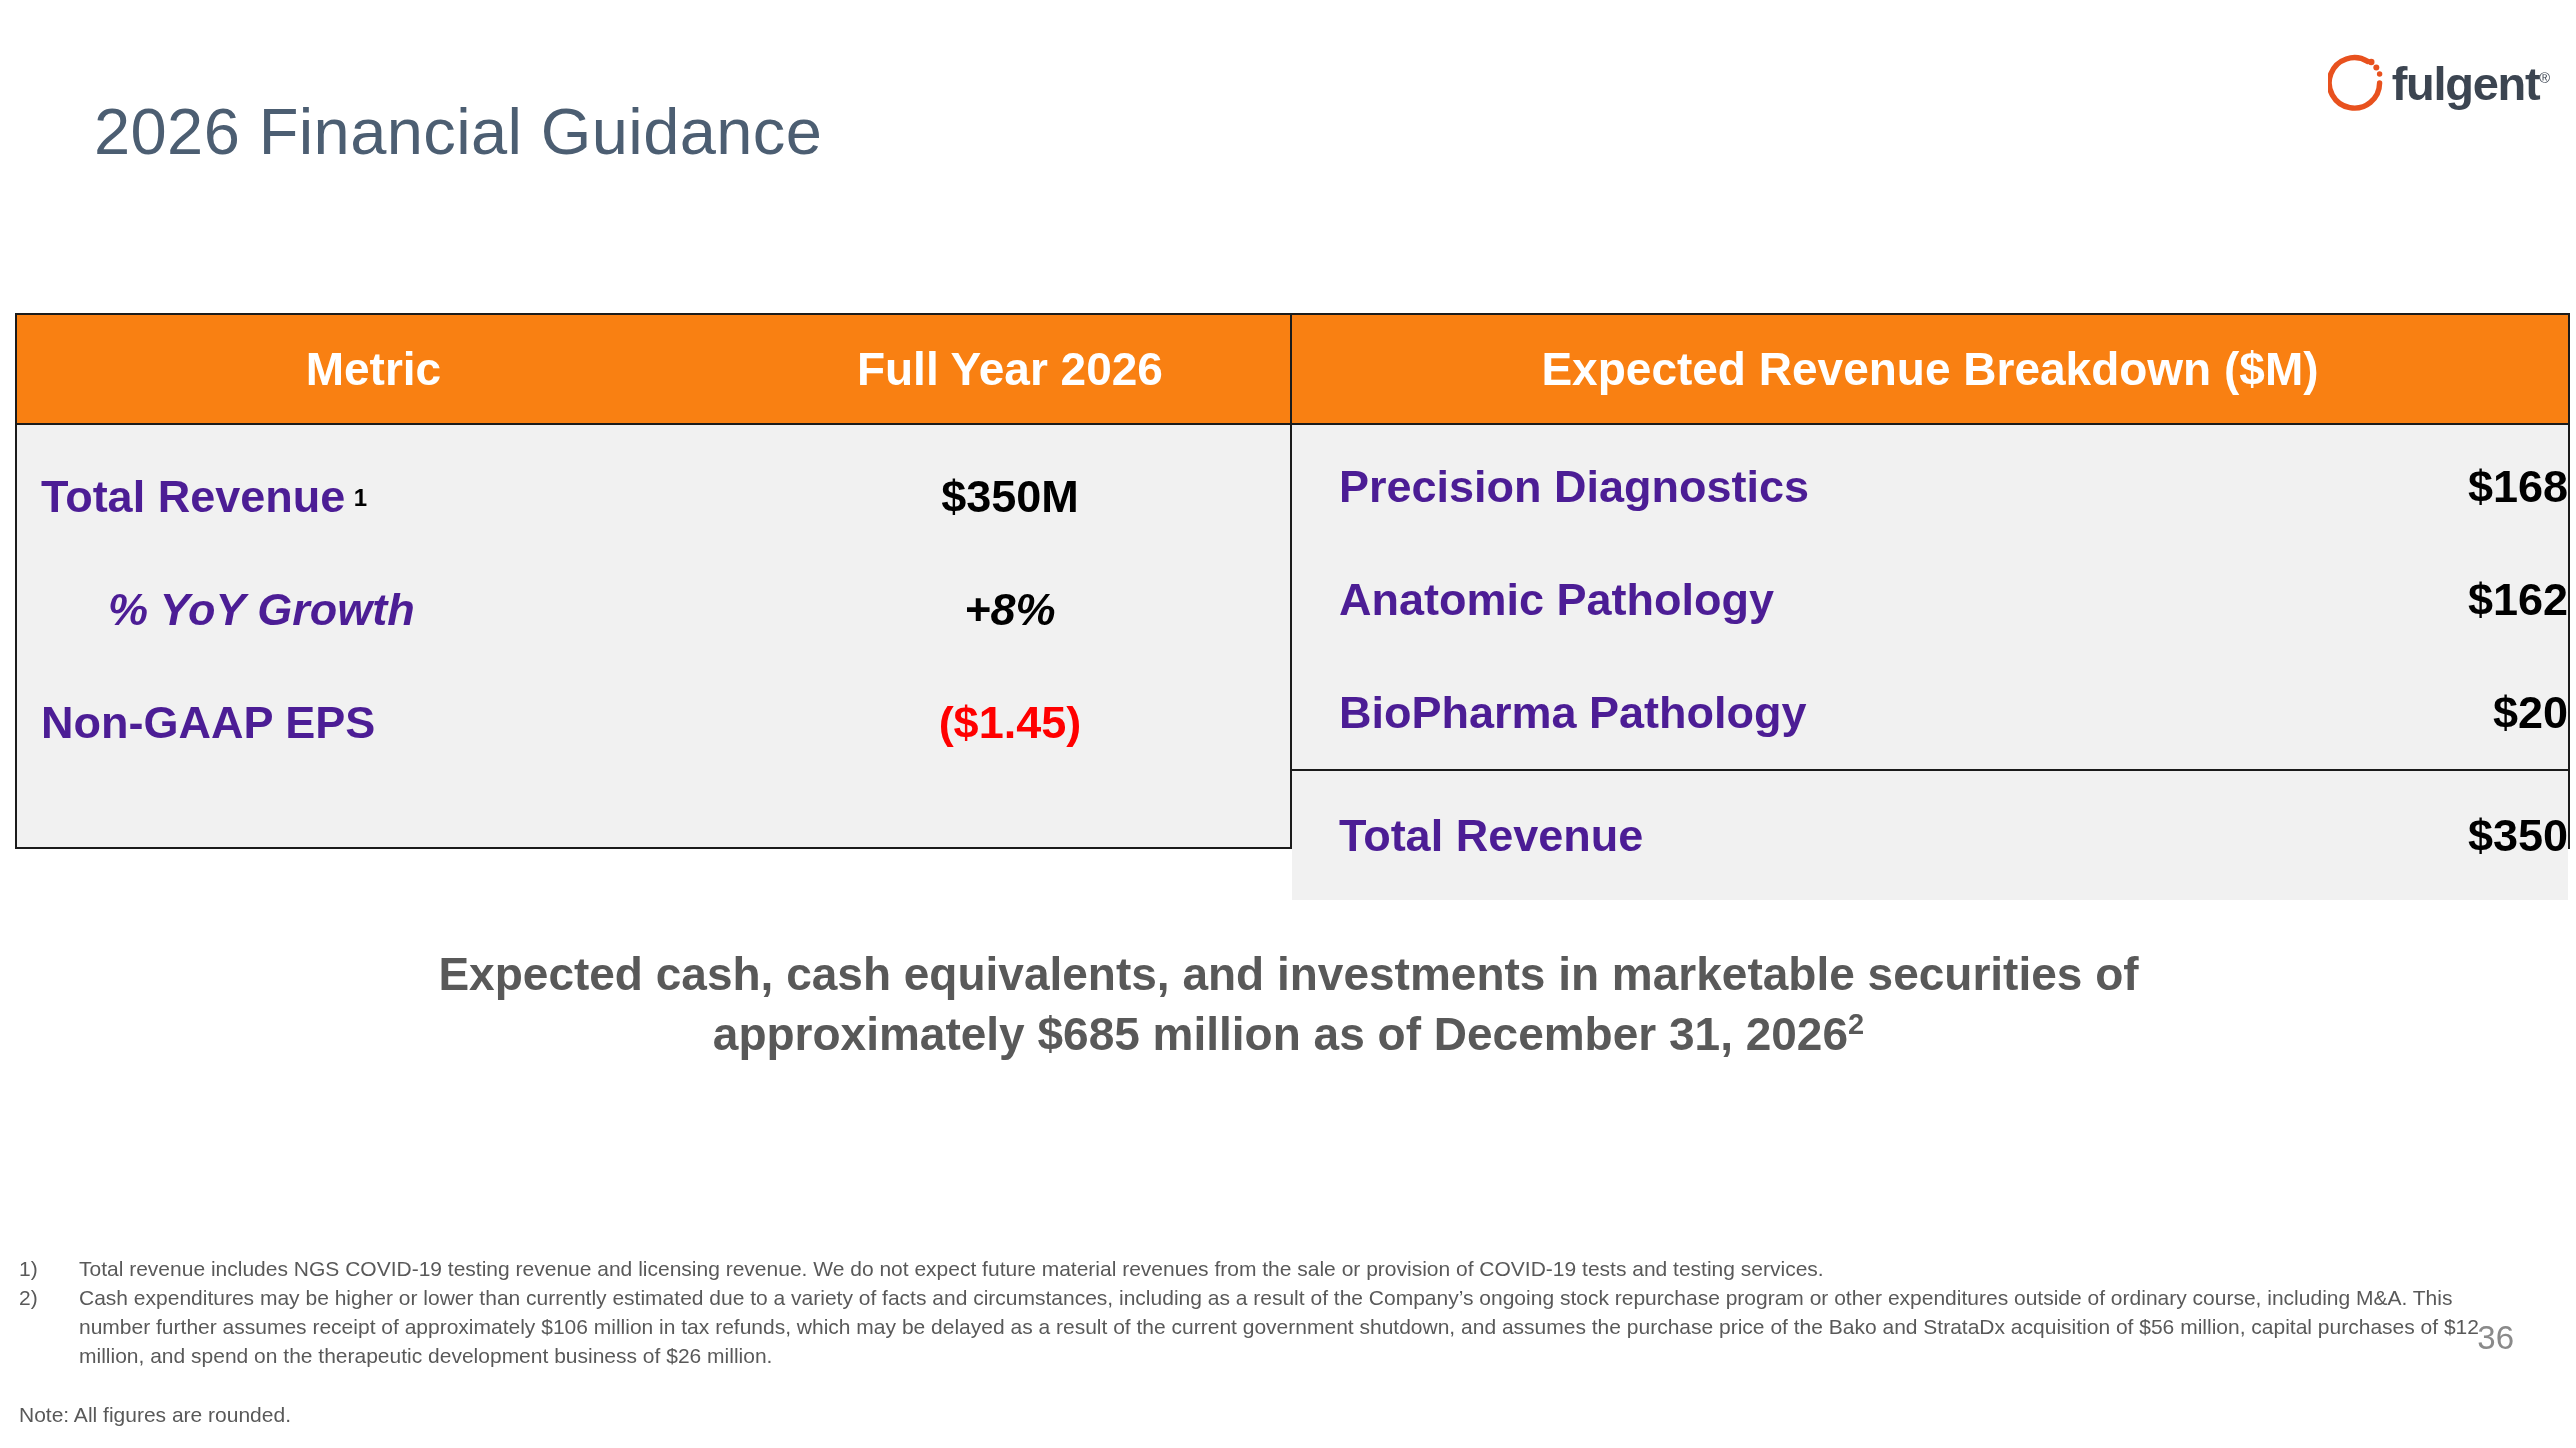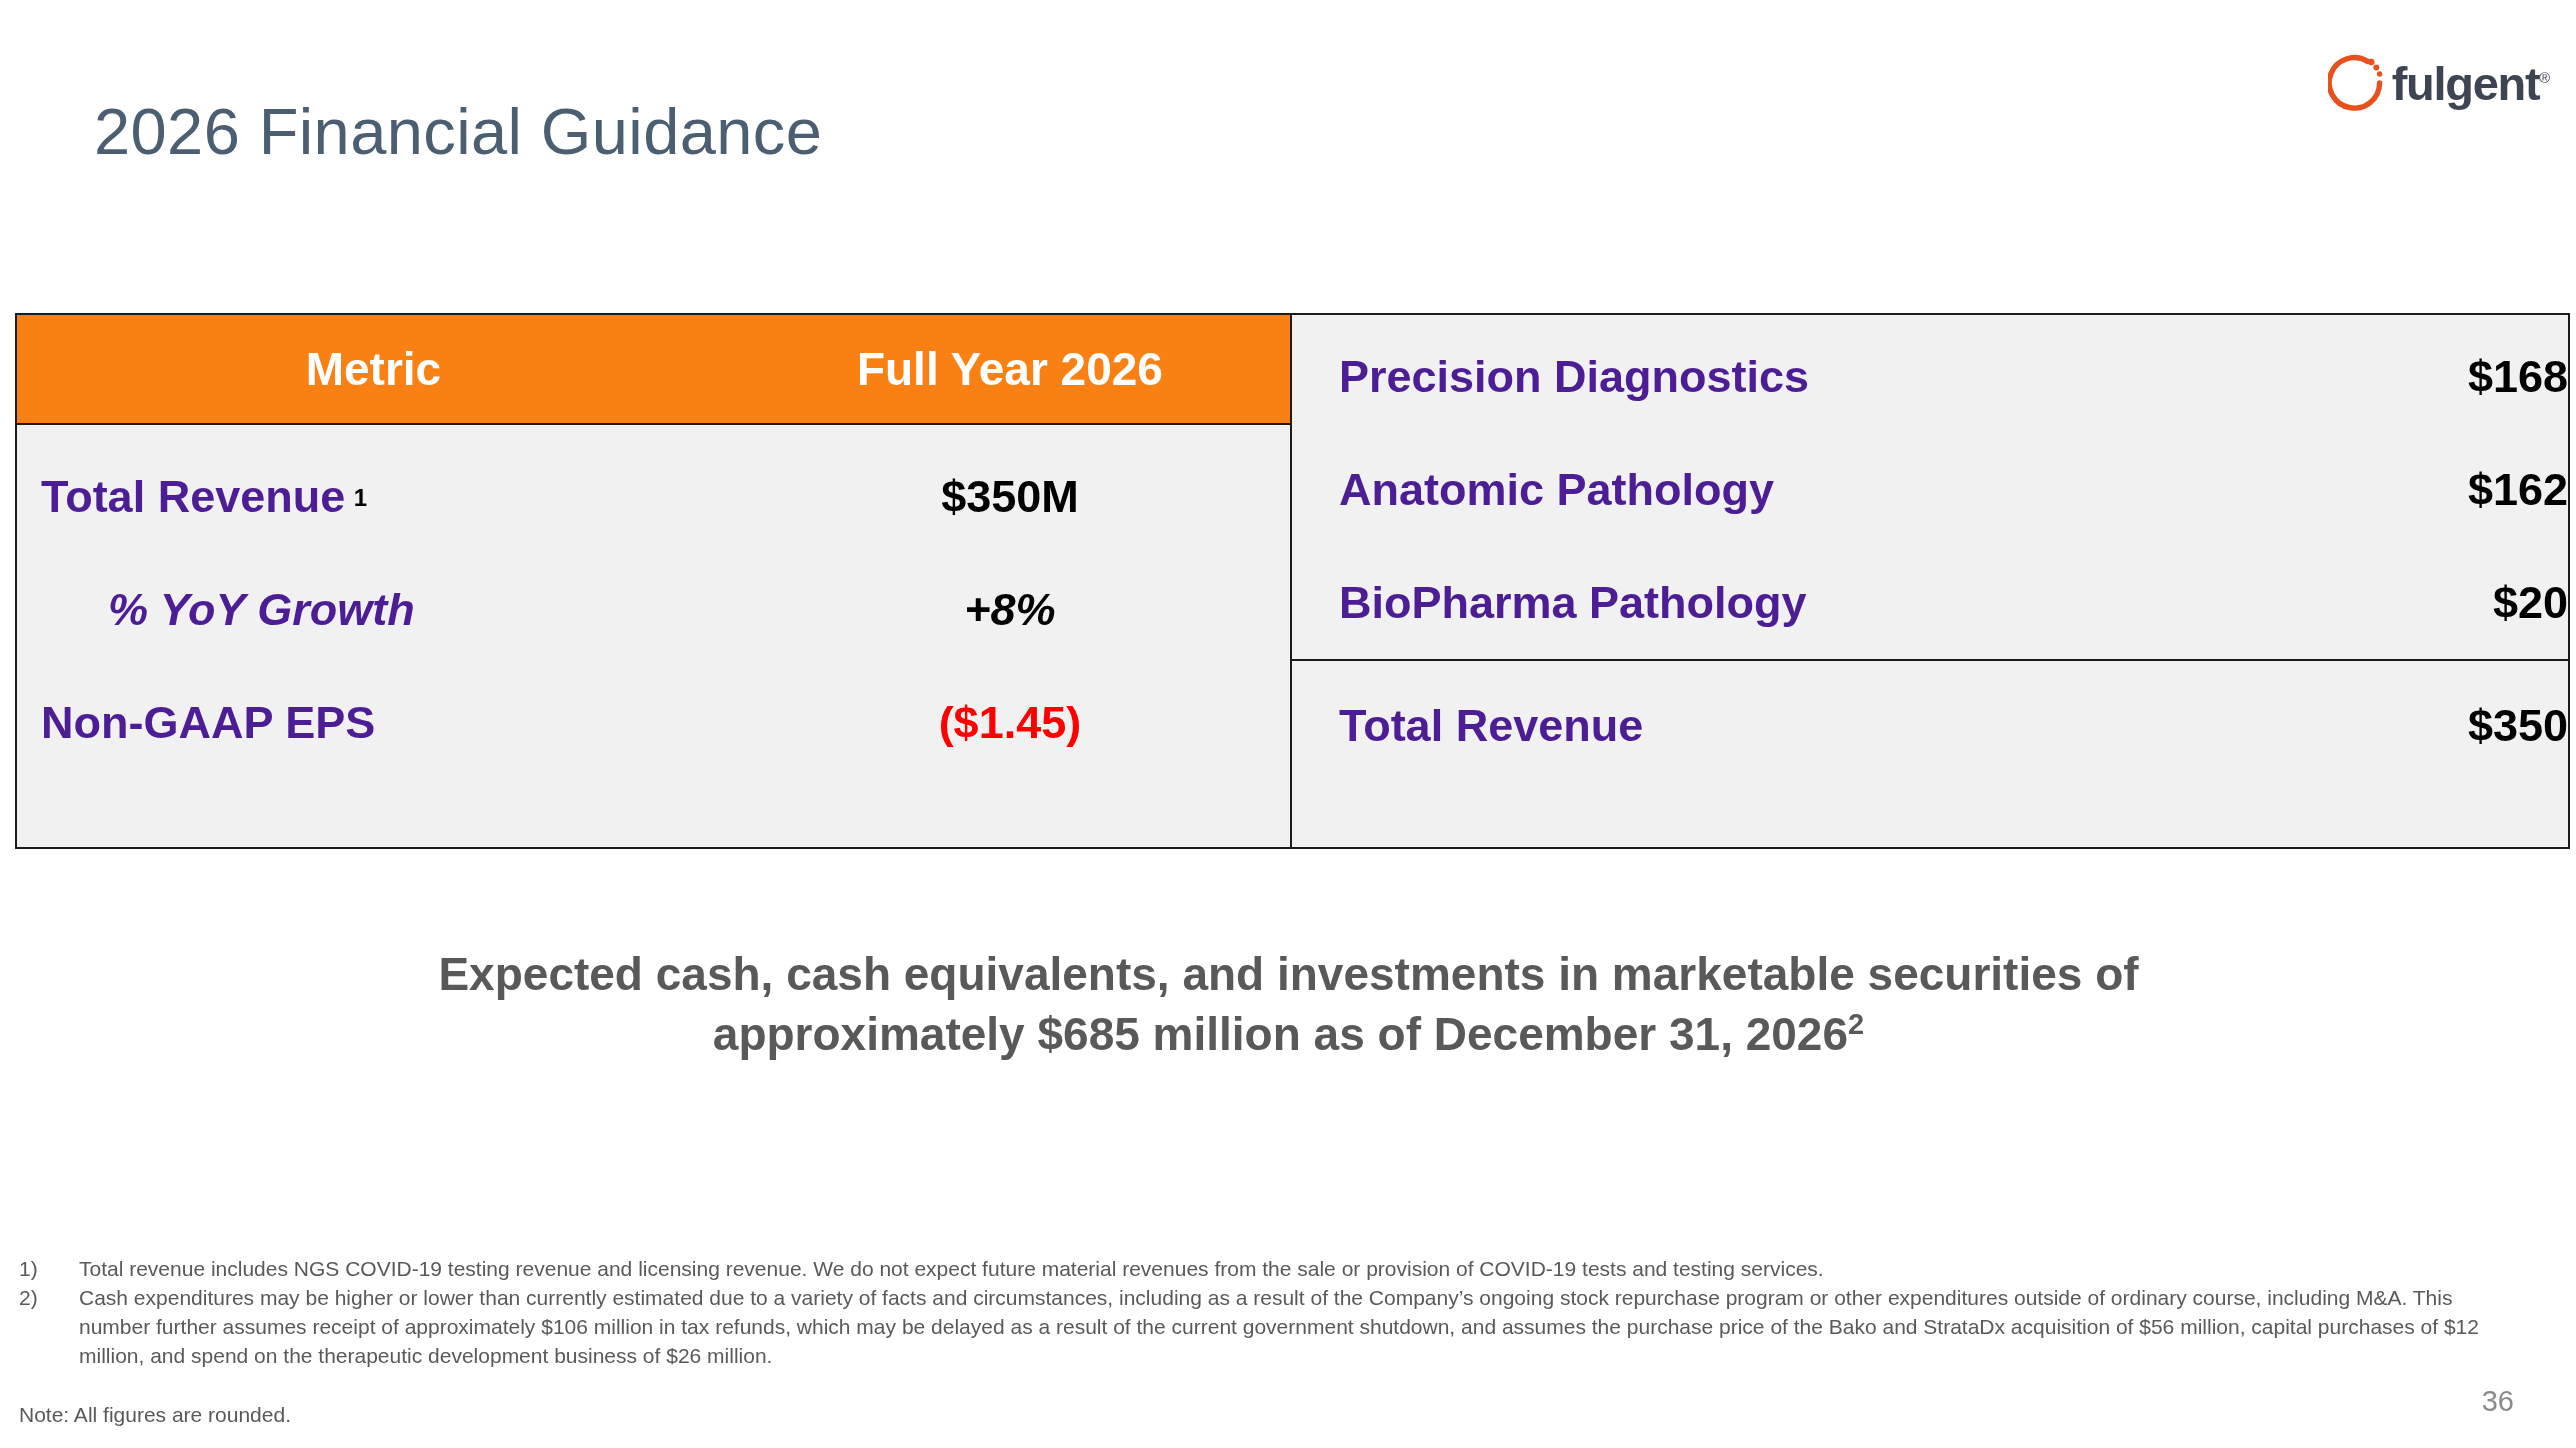--- a/index.html
+++ b/index.html
@@ -187,22 +187,22 @@
     position: absolute;
     left: 19px;
     top: 1403px;
     font-size: 21px;
     color: #595959;
   }
 
   .page-num {
     position: absolute;
     right: 62px;
-    top: 1385px;
-    font-size: 29px;
+    top: 1319px;
+    font-size: 33px;
     color: #8a8a8a;
   }
 </style>
 </head>
 <body>
 
 <div class="slide-title">2026 Financial Guidance</div>
 
 <div class="logo">
   <span class="logo-mark">
@@ -243,20 +243,23 @@
         <div class="lab-l">
           <span class="cell-label">Non-GAAP EPS</span>
         </div>
         <div class="val-l cell-value neg">($1.45)</div>
       </div>
 
     </div>
   </div>
 
   <div class="panel panel-right">
+    <div class="panel-head">
+      <div class="hcell hcell-full">Expected Revenue Breakdown ($M)</div>
+    </div>
     <div class="panel-body">
 
       <div class="row row-r first">
         <div class="lab-r cell-label">Precision Diagnostics</div>
         <div class="val-r cell-value">$168</div>
       </div>
 
       <div class="row row-r">
         <div class="lab-r cell-label">Anatomic Pathology</div>
         <div class="val-r cell-value">$162</div>

